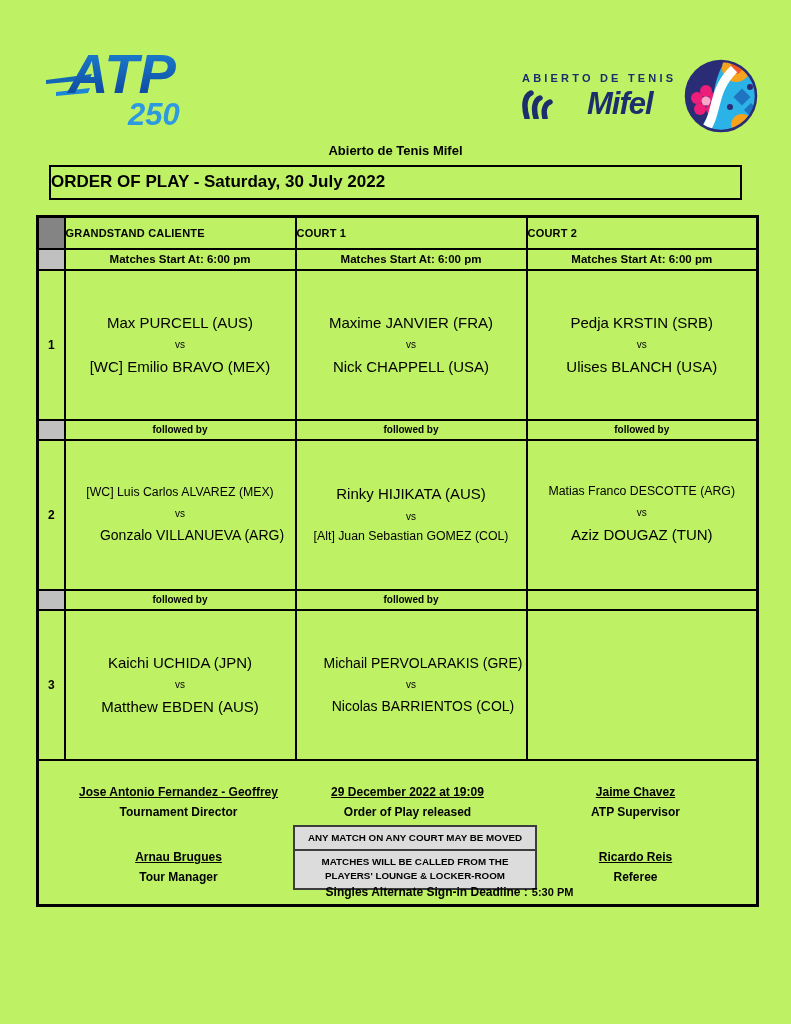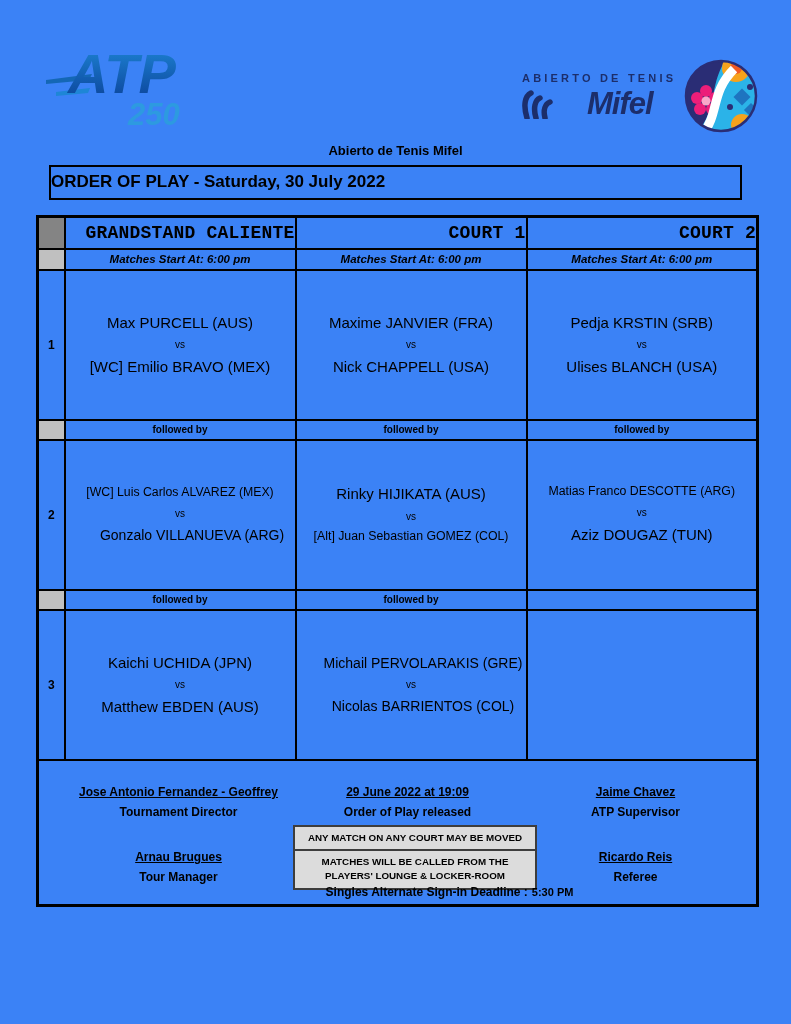--- a/index.html
+++ b/index.html
@@ -1,17 +1,17 @@
 <!DOCTYPE html>
 <html><head>
 <meta charset="utf-8">
 <style>
   * { margin:0; padding:0; box-sizing:border-box; }
   body { background:#fff; font-family:"Liberation Sans", sans-serif; }
-  .page { position:relative; width:791px; height:1024px; background:#3b82f6; overflow:hidden; }
+  .page { position:relative; width:791px; height:1024px; background:#bef264; overflow:hidden; }
 
   
   .hdr { position:relative; height:142px; }
   .atp-logo { position:absolute; left:46px; top:30px; width:175px; height:100px; }
   .mifel-logo { position:absolute; left:522px; top:48px; width:238px; height:95px; display:flex; align-items:center; }
   .mifel-txt { display:flex; flex-direction:column; }
   .mifel-top { font-size:11px; font-weight:bold; letter-spacing:3.2px; color:#1c2e6b; margin-bottom:4px; white-space:nowrap; }
   .mifel-row { display:flex; align-items:flex-end;gap:31px; }
   .mifel-brand { font-size:31px; font-weight:bold; font-style:italic; color:#1c2e6b; letter-spacing:-1px; line-height:1; }
   .ball-icon { margin-left:8px; flex:0 0 auto; }
@@ -26,22 +26,22 @@
   table.sched td { border:2px solid #000; overflow:hidden; }
   col.c-num { width:27px; }
   col.c-court { width:231px; }
   .rhead td { height:32px; }
   .rstart td { height:21px; }
   .rmatch td { height:150px; }
   .rfb td { height:20px; }
   .num { text-align:center; font-weight:bold; font-size:12px; }
   .dark { background:#848484; }
   .lite { background:#c0c0c0; }
-  .court { font-weight:bold; font-size:18px; text-align:right; letter-spacing:0.2px;font-family:Liberation Mono, monospace; }
-  .start { font-weight:bold; font-size:11.5px; text-align:center;font-style:italic; }
+  .court { font-weight:bold; font-size:11px; text-align:left; letter-spacing:0.2px; }
+  .start { font-weight:bold; font-size:11.5px; text-align:center; }
   .fb { font-weight:bold; font-size:10px; text-align:center; }
   .match { vertical-align:middle; text-align:center; }
   .p { line-height:1.3; white-space:nowrap; }
   .lg { font-size:15px; }
   .md { font-size:14px;padding-left:24px; }
   .sm { font-size:12.3px; }
   .vs { font-size:10px; margin:7px 0; }
 
   
   .rfoot td { height:146px; position:relative; padding:0; }
@@ -223,21 +223,21 @@
       <td colspan="4">
         <div class="foot-grid">
           <div class="off-col col2">
             <div class="off-name">Jose Antonio Fernandez - Geoffrey</div>
             <div class="off-role">Tournament Director</div>
             <div class="off-gap"></div>
             <div class="off-name">Arnau Brugues</div>
             <div class="off-role">Tour Manager</div>
           </div>
           <div class="off-col col3">
-            <div class="off-name">29 June 2022 at 19:09</div>
+            <div class="off-name">29 December 2022 at 19:09</div>
             <div class="off-role">Order of Play released</div>
             <div class="notice-wrap">
               <div class="notice">ANY MATCH ON ANY COURT MAY BE MOVED</div>
               <div class="notice notice-2">MATCHES WILL BE CALLED FROM THE PLAYERS' LOUNGE &amp; LOCKER-ROOM</div>
             </div>
           </div>
           <div class="off-col col4">
             <div class="off-name">Jaime Chavez</div>
             <div class="off-role">ATP Supervisor</div>
             <div class="off-gap"></div>

